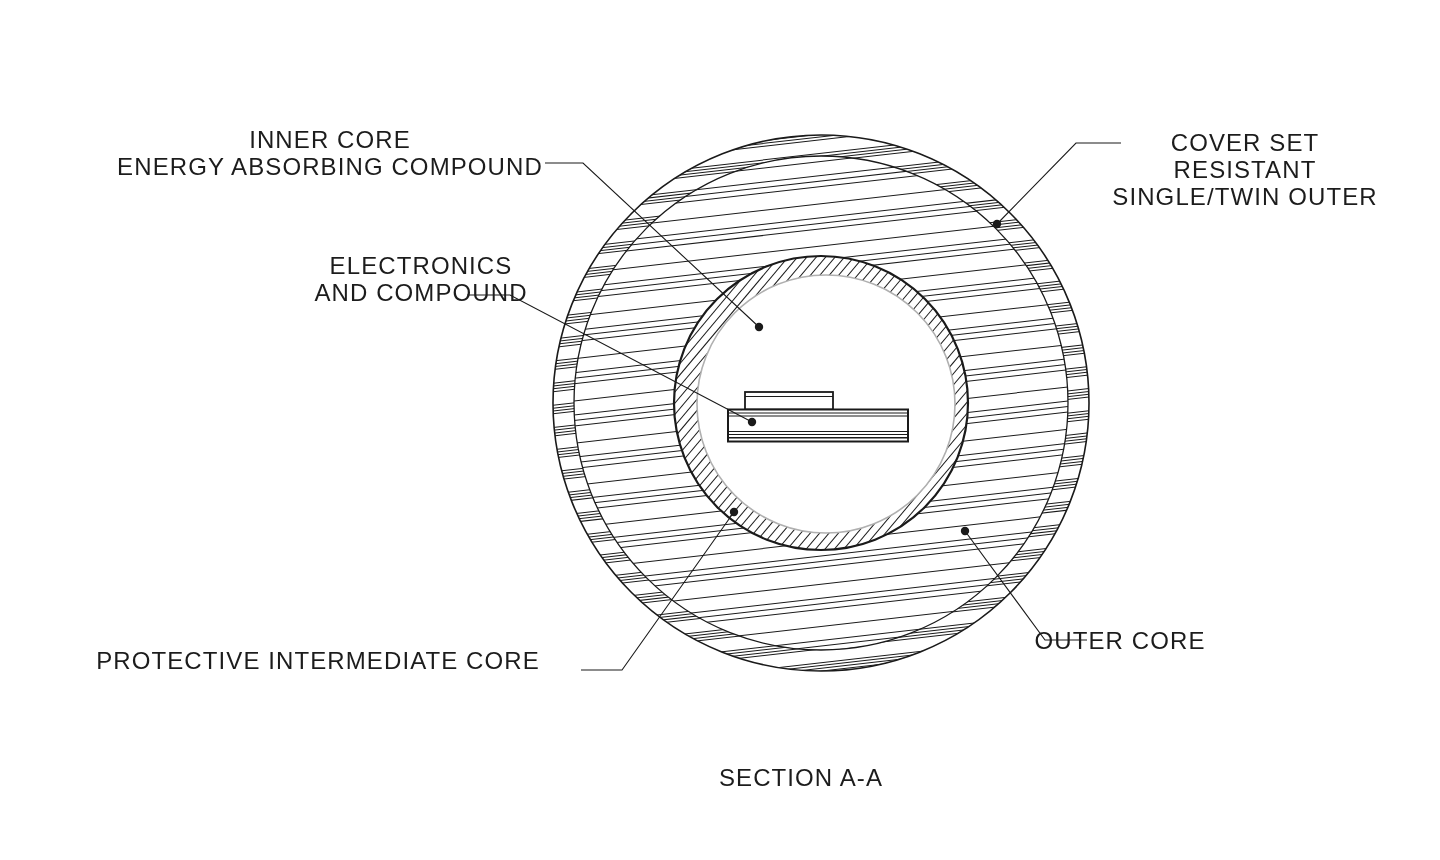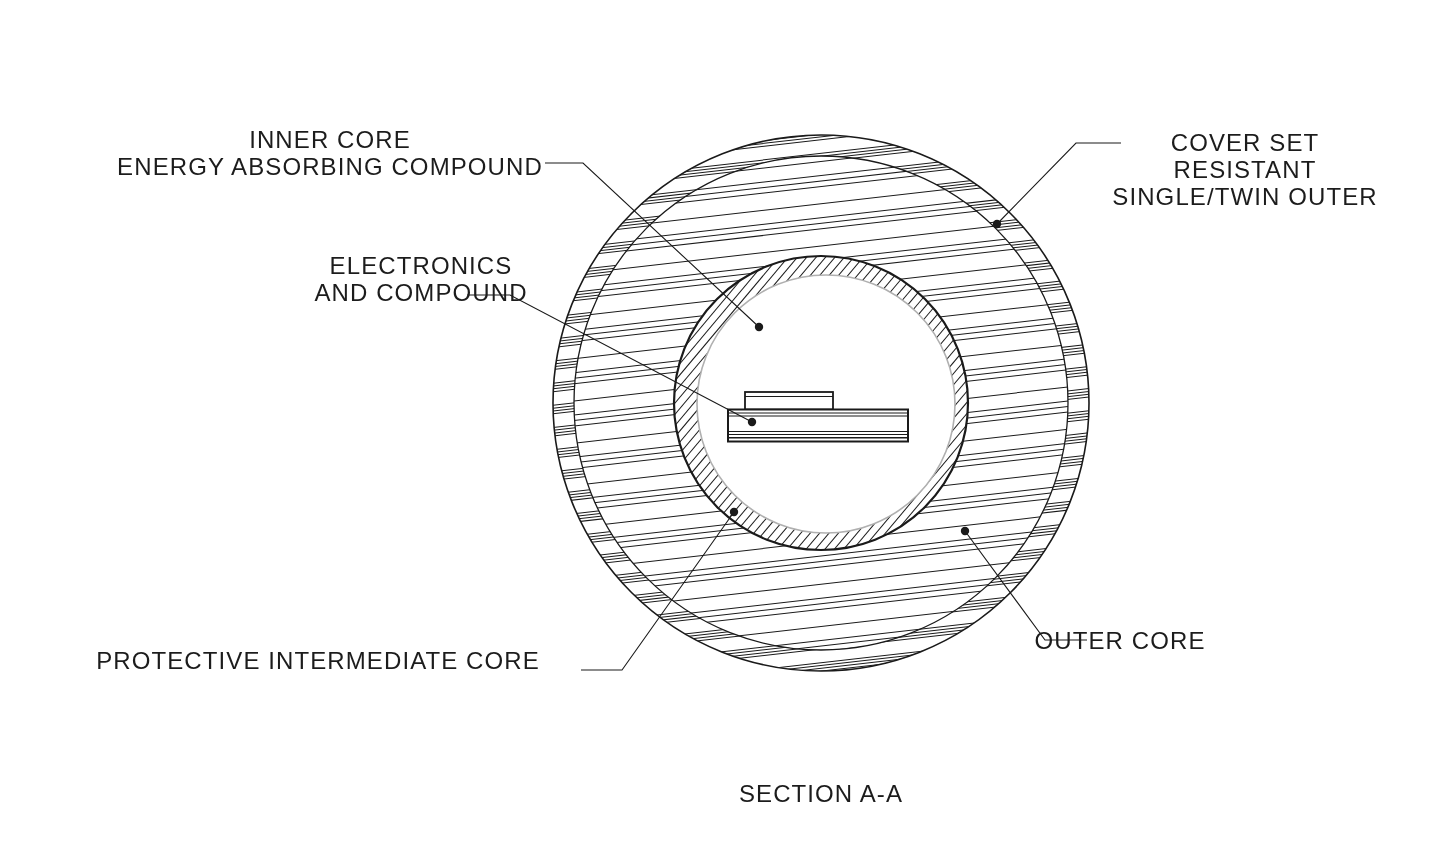--- a/index.html
+++ b/index.html
@@ -306,15 +306,15 @@
   </div>
 
   <div class="callout" style="left:318px;top:631px;margin-top:16px;">
     <div>PROTECTIVE INTERMEDIATE CORE</div>
   </div>
 
   <div class="callout" style="left:1120px;top:627px;text-align:center;">
     <div>OUTER CORE</div>
   </div>
 
-  <div class="callout" style="left:821px;top:764px;margin-top:16px;">SECTION A-A</div>
+  <div class="callout" style="left:801px;top:764px;">SECTION A-A</div>
 
 </div>
 
 </body></html>

